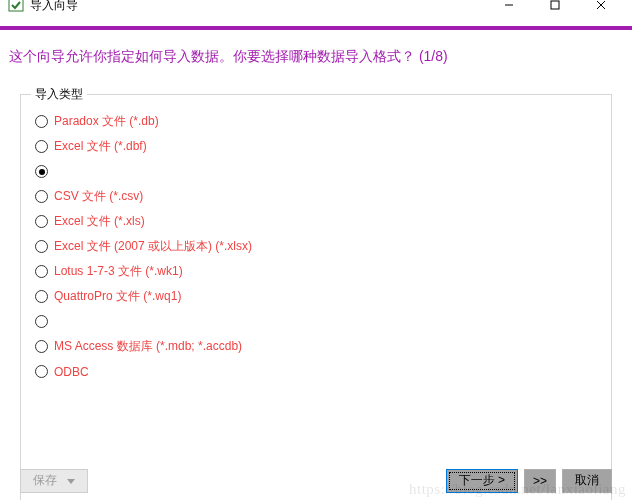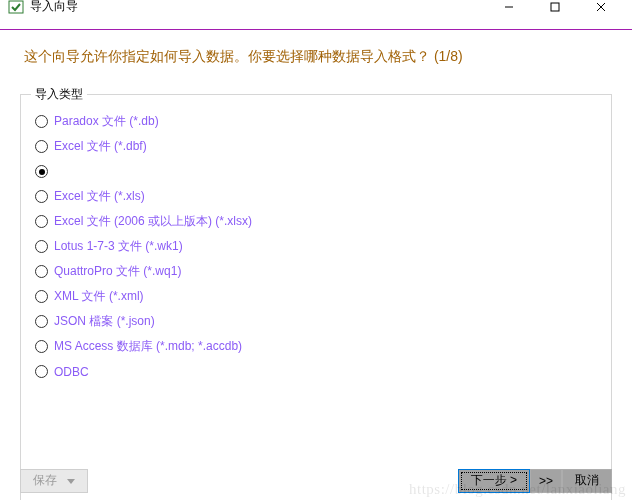--- a/index.html
+++ b/index.html
@@ -1,33 +1,33 @@
 <!DOCTYPE html>
 <html><head>
 <meta charset="utf-8">
 <style>
   * { box-sizing: border-box; font-family: "Microsoft YaHei", "Segoe UI", Tahoma, sans-serif; }
   html, body { margin: 0; padding: 0; }
   body { width: 632px; height: 500px; background: #fff; font-size: 12px; color: #000; }
 
   .titlebar {
     height: 30px; display: flex; align-items: center;
-    padding: 0 8px 16px 8px; border-bottom: 1px solid #a21caf;
+    padding: 0 8px 16px 8px; border-bottom: 4px solid #a21caf;
   }
   .titlebar .app-icon { width: 16px; height: 16px; margin-right: 6px; }
   .titlebar .title-text { flex: 0 0 auto; font-size: 12px; }
   .titlebar .spacer { flex: 1 1 auto; }
   .titlebar .winbtn {
     width: 46px; height: 30px; display: flex; align-items: center; justify-content: center;
     font-size: 12px; color: #222;
   }
 
   .header-question {
-    padding: 18px 24px 8px 24px;
-    color: #a16207;
+    padding: 18px 24px 8px 9px;
+    color: #a21caf;
     font-size: 14px;
   }
 
   .groupbox {
     margin: 20px 20px 0 20px;
     border: 1px solid #d6d6d6;
     position: relative;
     padding: 14px 14px 28px 14px;
     height: 424px;
   }
@@ -39,26 +39,27 @@
     display: flex; align-items: center; height: 25px;
   }
   .radio-ctrl {
     width: 13px; height: 13px; border-radius: 50%;
     border: 1px solid #333; margin-right: 6px;
     display: inline-flex; align-items: center; justify-content: center;
     background: #fff;
   }
   .radio-ctrl .dot { width: 6px; height: 6px; border-radius: 50%; background: #000; display: none; }
   .radio-row.selected .radio-ctrl .dot { display: block; }
-  .radio-label { font-size: 12px; color: #8b5cf6; }
+  .radio-label { font-size: 12px; color: #ef4444; }
 
   .button-bar {
     position: absolute; left: 0; right: 0; bottom: 0;
     height: 40px; border-top: 1px solid transparent;
     display: flex; align-items: center; padding: 0 20px;
+    gap: 6px;
   }
   .btn {
     height: 24px; padding: 0 12px; font-size: 12px;
     background: #a3a3a3; border: 1px solid #adadad;
     display: inline-flex; align-items: center; justify-content: center;
     color: #000;
   }
   .btn.disabled { color: #9c9c9c; border-color: #cfcfcf; background: #e9e9e9; }
   .btn.small { padding: 0 8px; }
   .btn.focused { outline: 1px dotted #000; outline-offset: -4px; border-color: #0078d7; }
@@ -113,41 +114,40 @@
         <span class="radio-ctrl"></span>
         <span class="radio-label">Excel 文件 (*.dbf)</span>
       </div>
       <div class="radio-row selected">
         <span class="radio-ctrl">
           <span class="dot"></span>
         </span>
       </div>
       <div class="radio-row">
         <span class="radio-ctrl"></span>
+        <span class="radio-label">CSV 文件 (*.csv)</span>
+      </div>
+      <div class="radio-row">
+        <span class="radio-ctrl"></span>
         <span class="radio-label">Excel 文件 (*.xls)</span>
       </div>
       <div class="radio-row">
         <span class="radio-ctrl"></span>
-        <span class="radio-label">Excel 文件 (2006 或以上版本) (*.xlsx)</span>
+        <span class="radio-label">Excel 文件 (2007 或以上版本) (*.xlsx)</span>
       </div>
       <div class="radio-row">
         <span class="radio-ctrl"></span>
         <span class="radio-label">Lotus 1-7-3 文件 (*.wk1)</span>
       </div>
       <div class="radio-row">
         <span class="radio-ctrl"></span>
         <span class="radio-label">QuattroPro 文件 (*.wq1)</span>
       </div>
       <div class="radio-row">
         <span class="radio-ctrl"></span>
-        <span class="radio-label">XML 文件 (*.xml)</span>
-      </div>
-      <div class="radio-row">
-        <span class="radio-ctrl"></span>
-        <span class="radio-label">JSON 檔案 (*.json)</span>
       </div>
       <div class="radio-row">
         <span class="radio-ctrl"></span>
         <span class="radio-label">MS Access 数据库 (*.mdb; *.accdb)</span>
       </div>
       <div class="radio-row">
         <span class="radio-ctrl"></span>
         <span class="radio-label">ODBC</span>
       </div>
     </div>

